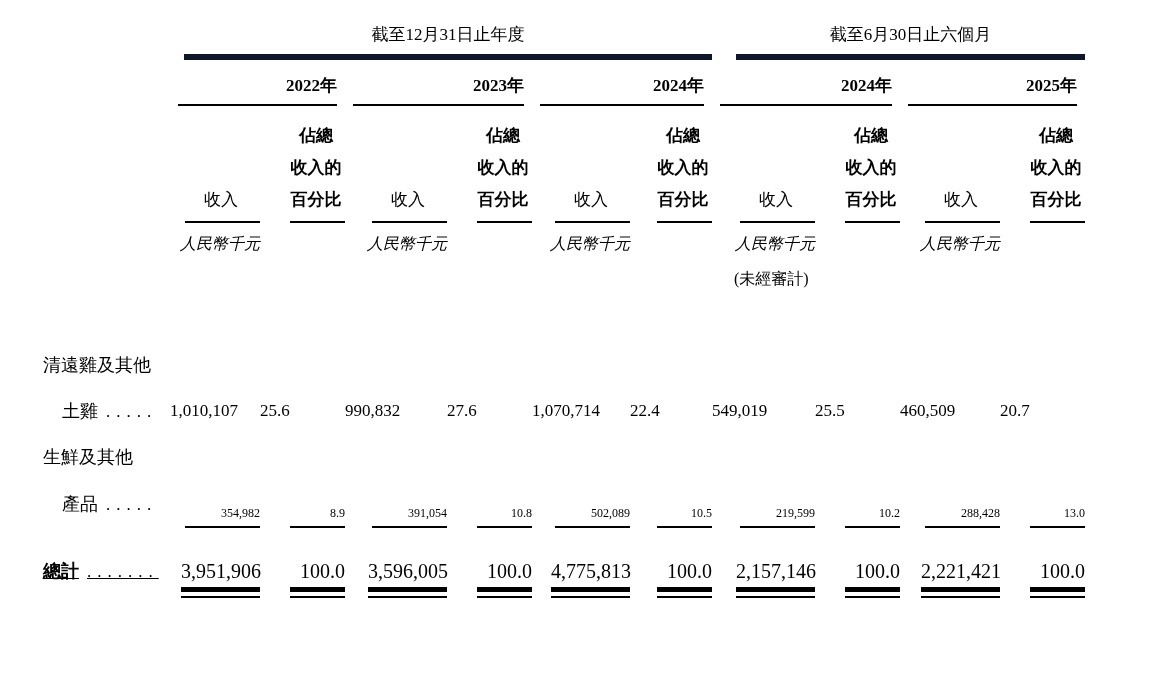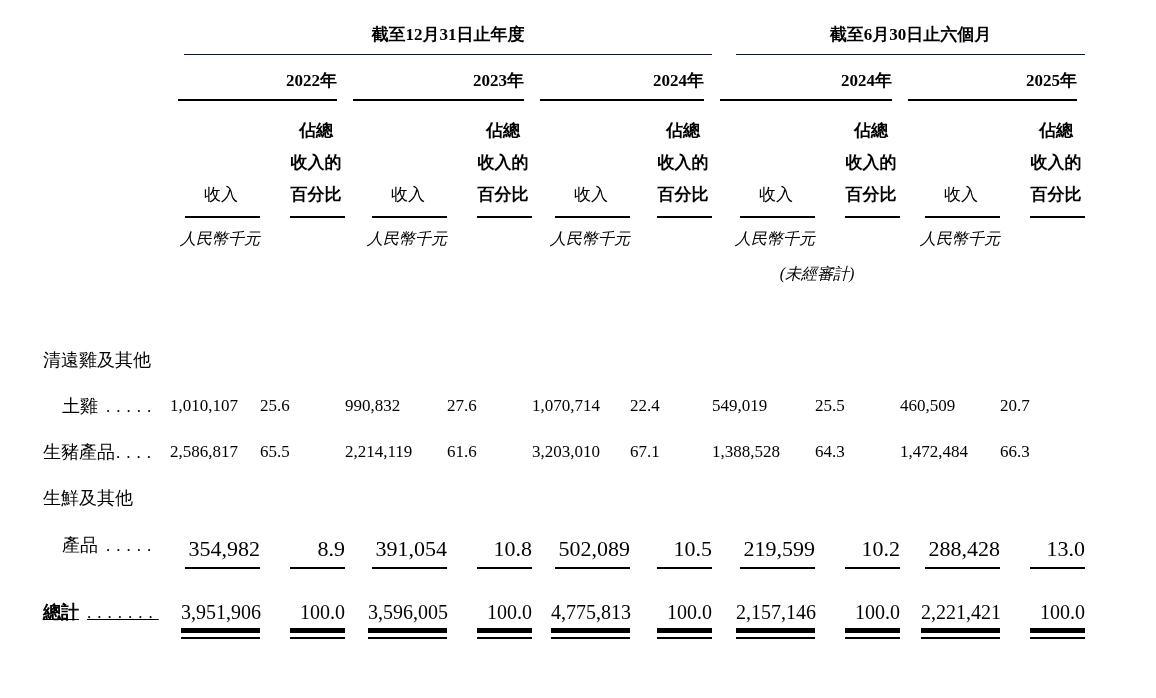--- a/index.html
+++ b/index.html
@@ -10,22 +10,22 @@
     -webkit-font-smoothing:antialiased;
   }
   .wrap{padding-top:20px;}
   table.fin{
     table-layout:fixed;border-collapse:collapse;width:1085px;margin:0;
   }
   td{padding:0;vertical-align:bottom;}
 
   
   .grp{
-    border-bottom:1px solid #0f172a;text-align:center;
-    font-weight:bold;font-size:17px;line-height:30px;padding-bottom:4px;
+    border-bottom:6px solid #0f172a;text-align:center;
+    font-weight:normal;font-size:17px;line-height:30px;padding-bottom:4px;
   }
   .grp.dec{margin-left:14px;}
   .grp.jun{margin-left:24px;}
 
   .yr{
     margin:0 8px;border-bottom:2px solid #000;text-align:right;
     font-weight:bold;font-size:17px;line-height:32px;
     padding-top:10px;padding-bottom:2px;
   }
 
@@ -36,36 +36,36 @@
         font-size:17px;line-height:32px;}
   .rule{border-bottom:2px solid #000;margin-top:5px;}
   .rule-rev{width:75px;margin-left:auto;}
   .rule-pct{width:55px;margin-left:auto;}
 
   .unit{
     width:80px;margin-left:auto;text-align:left;font-style:italic;
     font-size:16px;line-height:20px;padding-top:11px;white-space:nowrap;
   }
   .unaud{
-    text-align:center;font-style:italic;font-size:16px;line-height:22px;
+    font-size:16px;line-height:22px;
     padding-top:14px;padding-left:22px;white-space:nowrap;
   }
 
   
   .drow td{height:46px;vertical-align:middle;}
   .lblrow td{height:46px;vertical-align:middle;}
   .lbl{font-size:18px;padding-left:43px;white-space:nowrap;}
   .lbl.indent{padding-left:62px;}
   .num{font-size:17px;}
   .dots{letter-spacing:6px;font-weight:normal;font-size:17px;margin-left:8px;}
   .dots.tight{margin-left:1px;}
 
   .subrow td{padding-bottom:6px;vertical-align:bottom;height:48px;}
   .subbox{margin-left:auto;text-align:right;border-bottom:2px solid #000;
-          padding-bottom:5px;font-size:22px;}
+          padding-bottom:5px;font-size:12px;}
   .subbox.w-rev{width:75px;}
   .subbox.w-pct{width:55px;}
 
   .totrow td{padding-top:10px;padding-bottom:4px;vertical-align:bottom;}
   .totbox{margin-left:auto;text-align:right;font-weight:normal;font-size:20px;margin-top:16px;}
   .totbox.w-rev{width:79px;}
   .totbox.w-pct{width:55px;}
   .dbl{margin-left:auto;margin-top:4px;border-top:5px solid #000;
        border-bottom:2px solid #000;height:4px;box-sizing:content-box;}
   .dbl.w-rev{width:79px;}
@@ -230,35 +230,20 @@
     <td class="num">990,832</td>
     <td class="num">27.6</td>
     <td class="num">1,070,714</td>
     <td class="num">22.4</td>
     <td class="num">549,019</td>
     <td class="num">25.5</td>
     <td class="num">460,509</td>
     <td class="num">20.7</td>
   </tr>
 
-  <tr class="drow">
-    <td>
-            <div class="lbl"><span>生豬產品</span><span class="dots tight">....</span></div>
-          </td>
-    <td class="num">2,586,817</td>
-    <td class="num">65.5</td>
-    <td class="num">2,214,119</td>
-    <td class="num">61.6</td>
-    <td class="num">3,203,010</td>
-    <td class="num">67.1</td>
-    <td class="num">1,388,528</td>
-    <td class="num">64.3</td>
-    <td class="num">1,472,484</td>
-    <td class="num">66.3</td>
-  </tr>
 
   <tr class="lblrow">
     <td colspan="11">
             <div class="lbl">生鮮及其他</div>
           </td>
   </tr>
 
   <tr class="subrow">
     <td style="vertical-align:middle;">
             <div class="lbl indent"><span>產品</span><span class="dots">.....</span></div>

